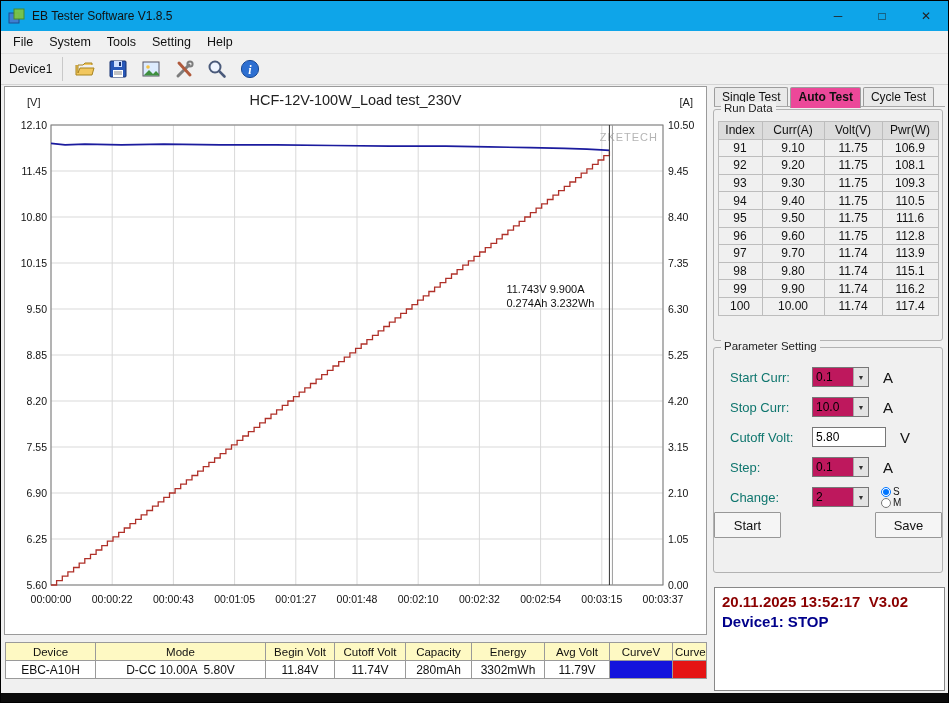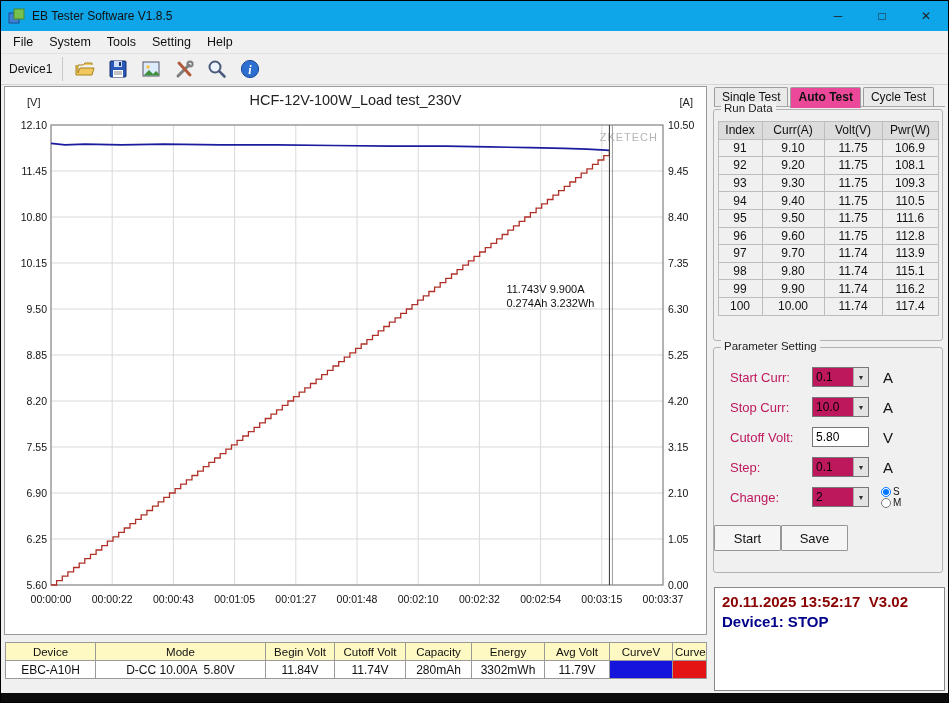--- a/index.html
+++ b/index.html
@@ -44,30 +44,30 @@
   .glabel{position:absolute;top:-8px;left:7px;background:#f0f0f0;font-size:11.5px;color:#222;padding:0 3px;}
 
   .rundata-box{left:4px;top:24px;width:230px;height:232px;}
   .rd-table{border-collapse:collapse;margin:11px auto 0 auto;}
   .rd-table th,.rd-table td{border:1px solid #bdbdbd;font-size:12px;color:#111;text-align:center;height:17.6px;padding:0 2px;}
   .rd-table th{background:#dcdcdc;font-weight:normal;}
 
   .param-box{left:4px;top:262px;width:230px;height:226px;}
   .param-rows{padding-top:14px;}
   .param-row{height:30px;display:flex;align-items:center;padding-left:16px;position:relative;}
-  .plabel{font-size:13px;color:#be185d;width:82px;}
+  .plabel{font-size:13px;color:#0f766e;width:82px;}
   .combo{display:inline-flex;width:57px;height:20px;border:1px solid #777;background:#be185d;}
   .combo input{width:100%;min-width:0;border:none;outline:none;font-size:12px;padding-left:3px;font-family:"Liberation Sans",sans-serif;background:transparent;}
   .combo .arrow{flex:0 0 15px;background:#e3e3e3;border-left:1px solid #aaa;font-size:7px;display:flex;align-items:center;justify-content:center;color:#333;}
-  .edit{width:57px;height:20px;border:1px solid #777;font-size:12px;padding-left:3px;font-family:"Liberation Sans",sans-serif;outline:none;}
+  .edit{width:74px;height:20px;border:1px solid #777;font-size:12px;padding-left:3px;font-family:"Liberation Sans",sans-serif;outline:none;}
   .unit{font-size:15px;color:#111;margin-left:14px;}
   .radios{display:flex;flex-direction:column;margin-left:12px;font-size:10px;color:#111;line-height:11px;}
   .radios label{display:flex;align-items:center;}
   .radios input{width:10px;height:10px;margin-right:2px;}
-  .btn-row{display:flex;justify-content:flex-start;margin-top:13px;}
+  .btn-row{display:flex;justify-content:space-between;}
   .pbtn{width:67px;height:26px;background:#f5f5f5;border:1px solid #979797;font-size:13px;color:#111;display:flex;align-items:center;justify-content:center;border-radius:1px;}
 
   .status-box{position:absolute;left:5px;top:502px;width:231px;height:104px;background:#fff;border:1px solid #888;padding:5px 7px;overflow:hidden;}
   .status-line1{color:#8b0000;font-weight:bold;font-size:15px;white-space:pre;}
   .status-line2{color:#00008b;font-weight:bold;font-size:15px;white-space:pre;margin-top:3px;}
 
   
   .summary{position:absolute;left:4px;top:641px;width:701px;border-collapse:collapse;table-layout:fixed;background:#fff;}
   .summary th,.summary td{border:1px solid #9a9a9a;text-align:center;height:18px;padding:0 2px;overflow:hidden;white-space:pre;}
   .summary th{font-weight:normal;background:#fef9c3;font-size:11.5px;color:#111;}

